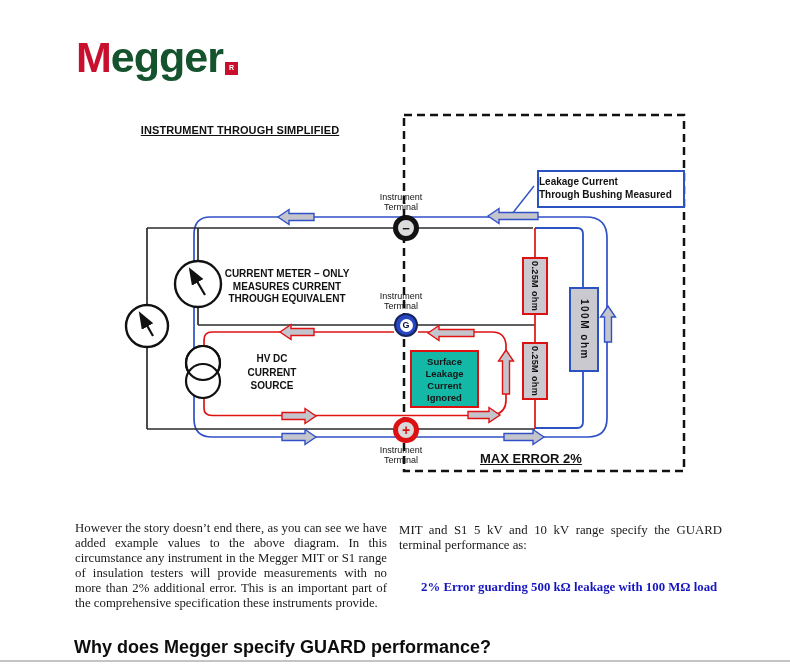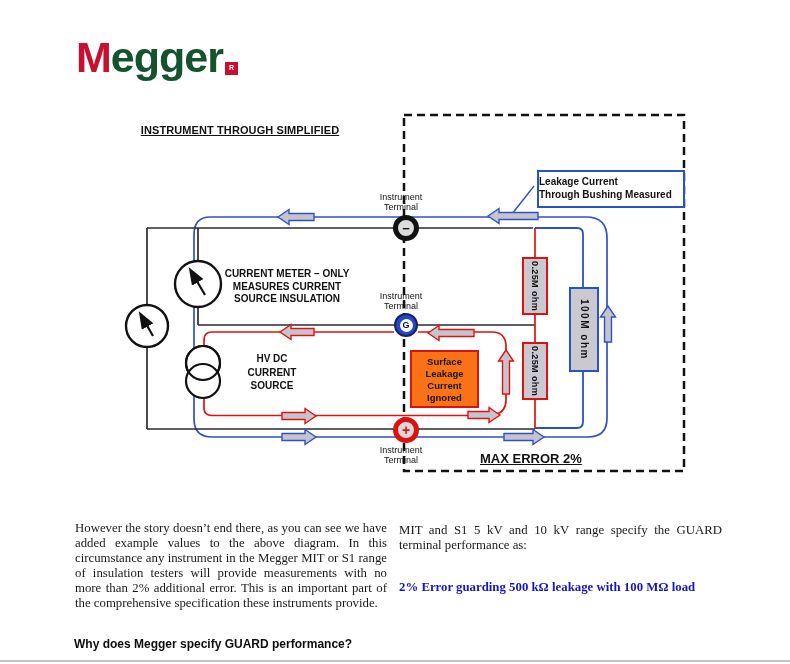--- a/index.html
+++ b/index.html
@@ -23,21 +23,21 @@
 
   
   .term-label{width:80px;font-size:9px;line-height:9.5px;text-align:center;color:#141414;}
   .meter-label{left:223px;top:268px;width:128px;font-size:10px;font-weight:bold;line-height:12.5px;text-align:center;}
   .src-label{left:232px;top:352px;width:80px;font-size:10px;font-weight:bold;line-height:13.5px;text-align:center;}
   .maxerr{left:480px;top:451px;width:132px;font-size:13px;font-weight:bold;text-decoration:underline;text-align:left;}
 
   
   .box-leak{left:537px;top:170px;width:144px;height:31px;border:2px solid #2a52c0;background:#fff;
             font-size:10px;font-weight:bold;line-height:13px;text-align:left;padding-top:3px;}
-  .box-surface{left:410px;top:350px;width:65px;height:50px;border:2px solid #dd1111;background:#f97316;
+  .box-surface{left:410px;top:350px;width:65px;height:50px;border:2px solid #dd1111;background:#14b8a6;
             font-size:9.5px;font-weight:bold;line-height:12px;text-align:center;padding-top:4px;color:#151515;}
 
   
   .resistor{display:flex;align-items:center;justify-content:center;background:#c9c9cf;
             writing-mode:vertical-rl;text-orientation:mixed;font-weight:bold;color:#111;}
   .r-red{border:2px solid #dd1111;font-size:9px;letter-spacing:.4px;}
   .r-top{left:522px;top:257px;width:22px;height:54px;}
   .r-bot{left:522px;top:342px;width:22px;height:54px;}
   .r-load{left:569px;top:287px;width:26px;height:81px;border:2.5px solid #2a52c0;font-size:10px;letter-spacing:1.5px;}
 
@@ -49,23 +49,23 @@
   .t-grd .inner{width:13px;height:13px;border-radius:50%;background:#fff;display:flex;align-items:center;
          justify-content:center;font-size:9px;font-weight:bold;color:#0a1040;}
   .t-pos{left:393px;top:417px;width:16px;height:16px;border:5px solid #dd1111;background:#d9d9d9;
          font-size:14px;font-weight:bold;color:#dd1111;line-height:14px;}
 
   
   .para{font-family:"Liberation Serif",serif;font-size:12.8px;line-height:15.1px;color:#1a1a1a;
         text-align:justify;}
   .p-left{left:75px;top:521px;width:312px;}
   .p-right{left:399px;top:523px;width:323px;}
-  .spec{left:399px;top:580px;width:340px;font-family:"Liberation Serif",serif;font-size:12.8px;
+  .spec{left:421px;top:580px;width:340px;font-family:"Liberation Serif",serif;font-size:12.8px;
         font-weight:bold;color:#1515c2;}
-  .heading{left:74px;top:637px;width:520px;font-size:12px;font-weight:bold;color:#0d0d0d;}
+  .heading{left:74px;top:637px;width:520px;font-size:18px;font-weight:bold;color:#0d0d0d;}
 
   .bottom-rule{left:0;top:660px;width:790px;height:2px;background:#c4c4c4;}
 </style>
 </head>
 <body>
 
 <div id="page">
 
   <svg width="790" height="664" viewBox="0 0 790 664">
     <defs>
@@ -181,21 +181,21 @@
     <span>+</span>
   </div>
   <div class="abs term-label" style="left:361px;top:446px;">
     <div>Instrument</div>
     <div>Terminal</div>
   </div>
 
   <div class="abs meter-label">
     <div>CURRENT METER – ONLY</div>
     <div>MEASURES CURRENT</div>
-    <div>SOURCE INSULATION</div>
+    <div>THROUGH EQUIVALENT</div>
   </div>
   <div class="abs src-label">
     <div>HV DC</div>
     <div>CURRENT</div>
     <div>SOURCE</div>
   </div>
 
   <div class="abs maxerr">MAX ERROR 2%</div>
 
   <div class="abs para p-left">However the story doesn’t end there, as you can see we have added example values to the above diagram. In this circumstance any instrument in the Megger MIT or S1 range of insulation testers will provide measurements with no more than 2% additional error. This is an important part of the comprehensive specification these instruments provide.</div>

